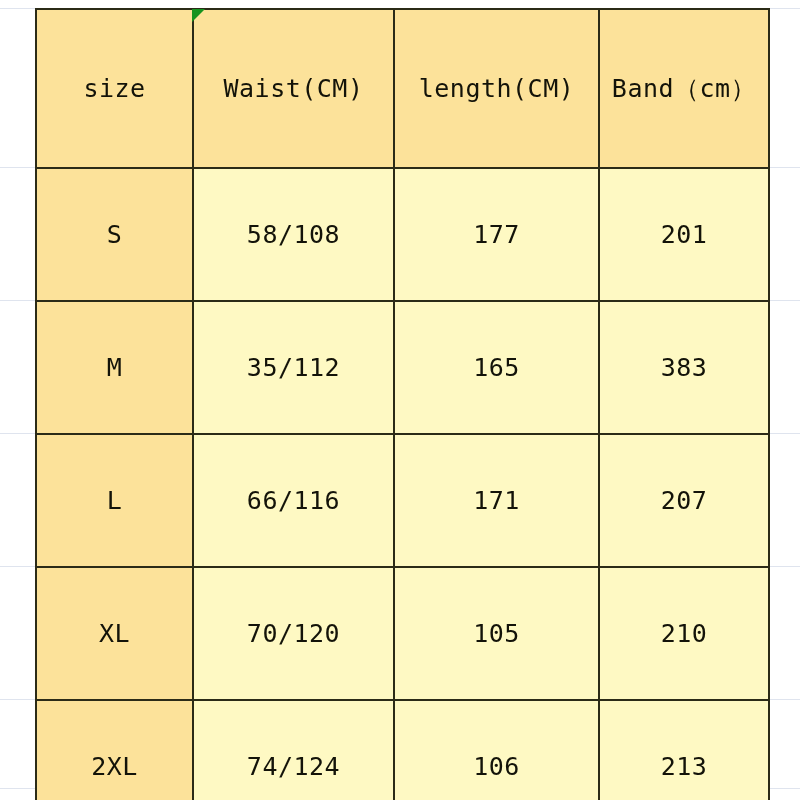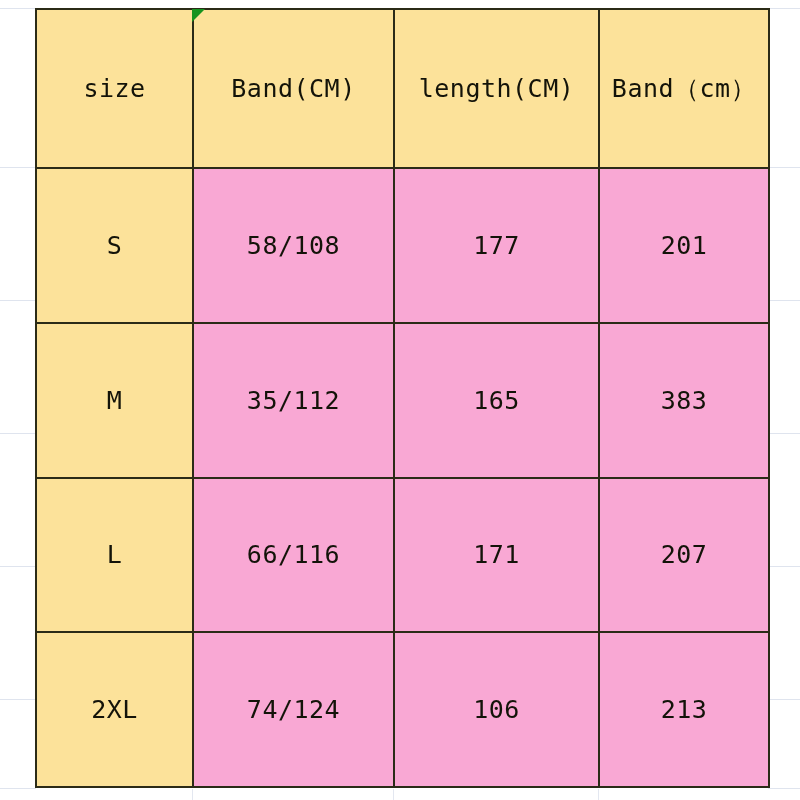--- a/index.html
+++ b/index.html
@@ -73,21 +73,21 @@
 
   th.head-cell {
     background: #fce29a;
     font-size: 25px;
   }
   td.size-cell {
     background: #fce29a;
     font-size: 25px;
   }
   td.val-cell {
-    background: #f9a8d4;
+    background: #fef9c3;
     font-size: 25px;
   }
 
   
   .comment-marker {
     position: absolute;
     left: 192px;
     top: 9px;
     width: 0;
     height: 0;
@@ -123,21 +123,21 @@
   <table class="size-table">
     <colgroup>
       <col class="c-size">
       <col class="c-waist">
       <col class="c-length">
       <col class="c-band">
     </colgroup>
     <thead>
       <tr class="header-row">
         <th class="head-cell">size</th>
-        <th class="head-cell">Band(CM)</th>
+        <th class="head-cell">Waist(CM)</th>
         <th class="head-cell">length(CM)</th>
         <th class="head-cell">Band（cm）</th>
       </tr>
     </thead>
     <tbody>
       <tr class="data-row">
         <td class="size-cell">S</td>
         <td class="val-cell">58/108</td>
         <td class="val-cell">177</td>
         <td class="val-cell">201</td>
@@ -148,20 +148,26 @@
         <td class="val-cell">165</td>
         <td class="val-cell">383</td>
       </tr>
       <tr class="data-row">
         <td class="size-cell">L</td>
         <td class="val-cell">66/116</td>
         <td class="val-cell">171</td>
         <td class="val-cell">207</td>
       </tr>
       <tr class="data-row">
+        <td class="size-cell">XL</td>
+        <td class="val-cell">70/120</td>
+        <td class="val-cell">105</td>
+        <td class="val-cell">210</td>
+      </tr>
+      <tr class="data-row">
         <td class="size-cell">2XL</td>
         <td class="val-cell">74/124</td>
         <td class="val-cell">106</td>
         <td class="val-cell">213</td>
       </tr>
     </tbody>
   </table>
 
   <div class="comment-marker"></div>
 

